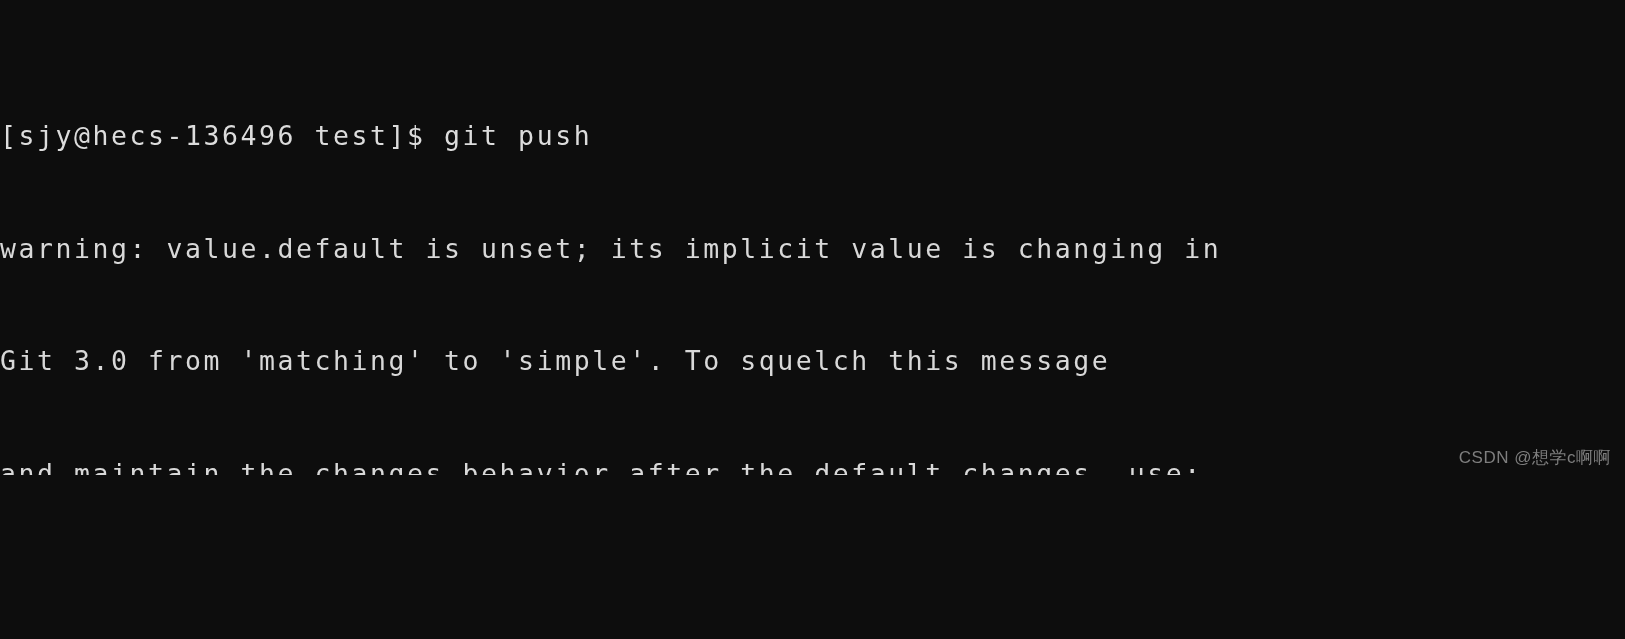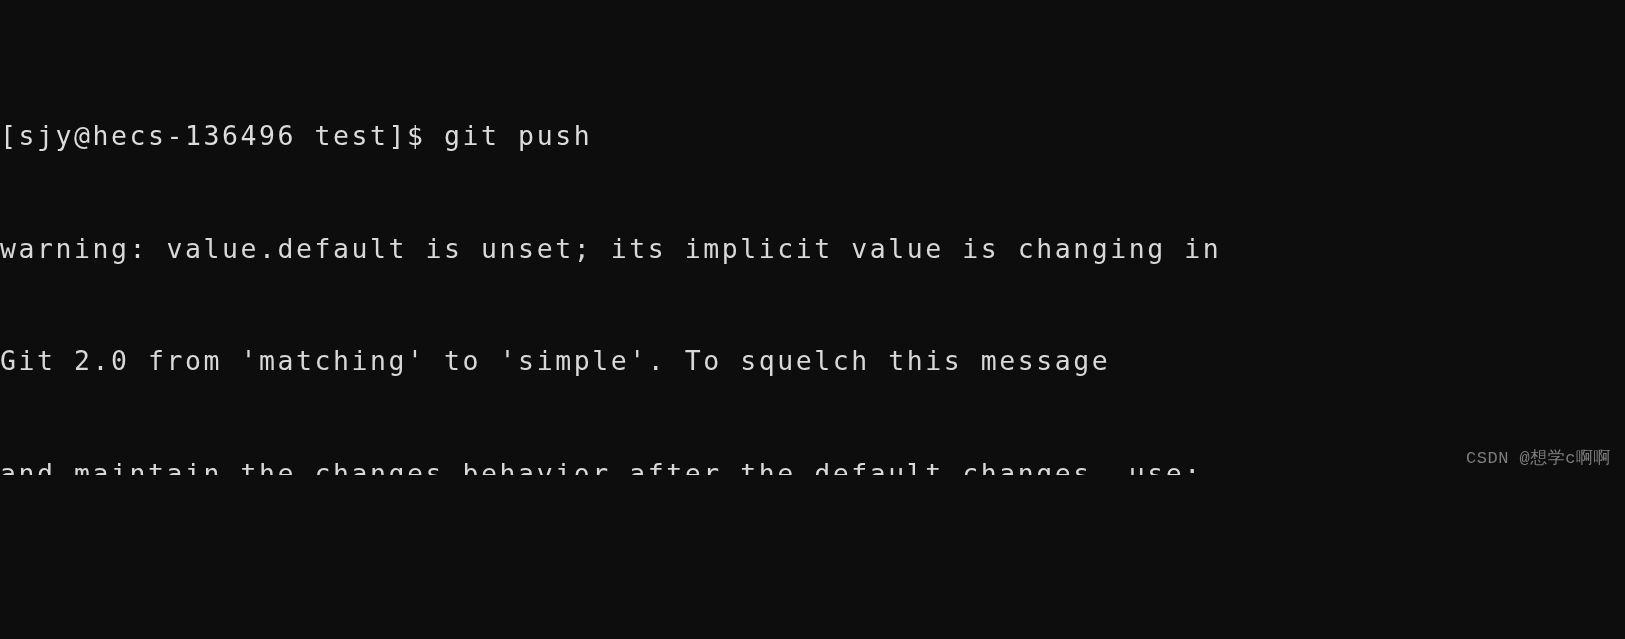--- a/index.html
+++ b/index.html
@@ -41,38 +41,38 @@
   .term-line.blank {
     color: transparent;
   }
   .prompt-line {
     color: #dcdcdc;
   }
   #watermark {
     position: absolute;
     right: 14px;
     bottom: 6px;
-    font-family: Liberation Mono, monospace;
+    font-family: Liberation Sans, sans-serif;
     font-size: 17px;
     letter-spacing: 0.5px;
     color: #7e7e7e;
     white-space: pre;
     user-select: none;
   }
 </style>
 </head>
 <body>
 
 <div id="terminal-window">
 
   <div id="terminal-screen">
 
     <div class="term-line prompt-line">[sjy@hecs-136496 test]$ git push</div>
     <div class="term-line">warning: value.default is unset; its implicit value is changing in</div>
-    <div class="term-line">Git 2.0 from 'matching' to 'simple'. To squelch this message</div>
+    <div class="term-line">Git 3.0 from 'matching' to 'simple'. To squelch this message</div>
     <div class="term-line">and maintain the changes behavior after the default changes, use:</div>
     <div class="term-line blank"></div>
     
     
     
     
     
     
     
     

